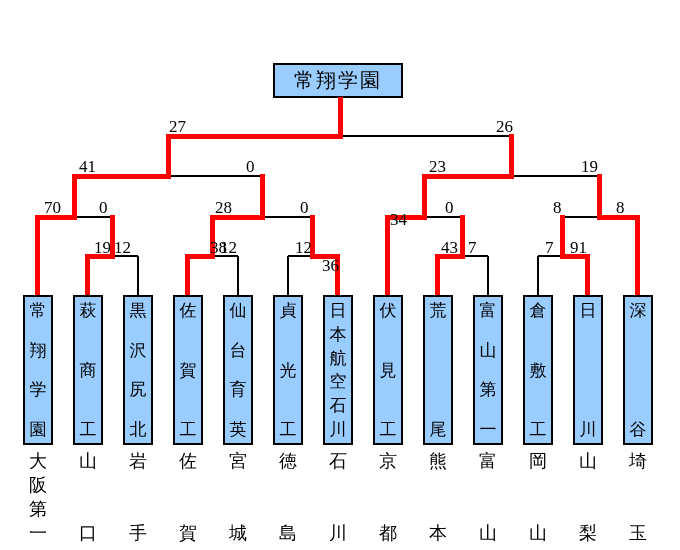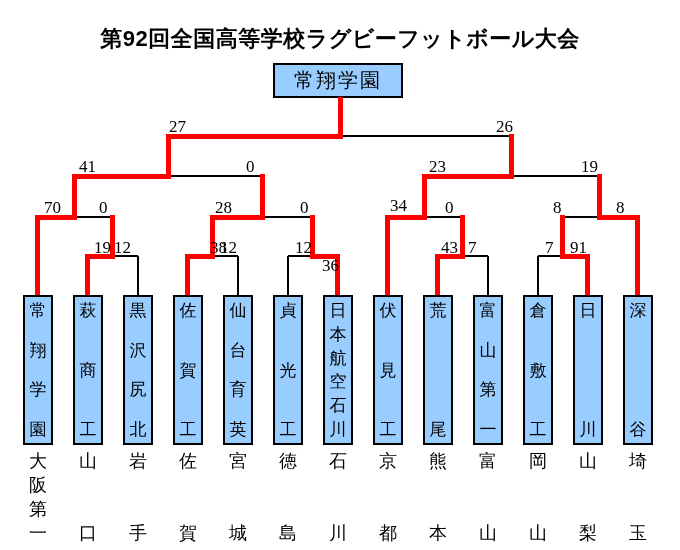--- a/index.html
+++ b/index.html
@@ -26,21 +26,20 @@
   .pref{position:absolute;top:452px;width:30px;height:90px;
         display:flex;flex-direction:column;justify-content:space-between;align-items:center;
         font-size:18px;line-height:1;}
   .pref span{display:block;}
 </style>
 </head>
 <body>
 
 <div class="stage">
 
-  <div class="title-main">第92回全国高等学校ラグビーフットボール大会</div>
 
   <div class="champ">
     <span>常翔学園</span>
   </div>
 
   <div class="bk" style="left:169px;top:135px;width:343px;height:2px"></div>
   <div class="bk" style="left:75px;top:175px;width:188px;height:2px"></div>
   <div class="bk" style="left:425px;top:175px;width:177px;height:2px"></div>
   <div class="bk" style="left:38px;top:216px;width:75px;height:2px"></div>
   <div class="bk" style="left:213px;top:216px;width:100px;height:2px"></div>
@@ -96,21 +95,21 @@
   <span class="score" style="left:169px;top:118px">27</span>
   <span class="score" style="left:496px;top:118px">26</span>
   <span class="score" style="left:79px;top:158px">41</span>
   <span class="score" style="left:246px;top:158px">0</span>
   <span class="score" style="left:429px;top:158px">23</span>
   <span class="score" style="left:581px;top:158px">19</span>
   <span class="score" style="left:44px;top:199px">70</span>
   <span class="score" style="left:99px;top:199px">0</span>
   <span class="score" style="left:215px;top:199px">28</span>
   <span class="score" style="left:300px;top:199px">0</span>
-  <span class="score" style="left:390px;top:197px">34</span>
+  <span class="score" style="left:390px;top:211px">34</span>
   <span class="score" style="left:445px;top:199px">0</span>
   <span class="score" style="left:553px;top:199px">8</span>
   <span class="score" style="left:616px;top:199px">8</span>
   <span class="score" style="left:94px;top:239px">19</span>
   <span class="score" style="left:114px;top:239px">12</span>
   <span class="score" style="left:210px;top:239px">38</span>
   <span class="score" style="left:220px;top:239px">12</span>
   <span class="score" style="left:295px;top:239px">12</span>
   <span class="score" style="left:322px;top:257px">36</span>
   <span class="score" style="left:441px;top:239px">43</span>

